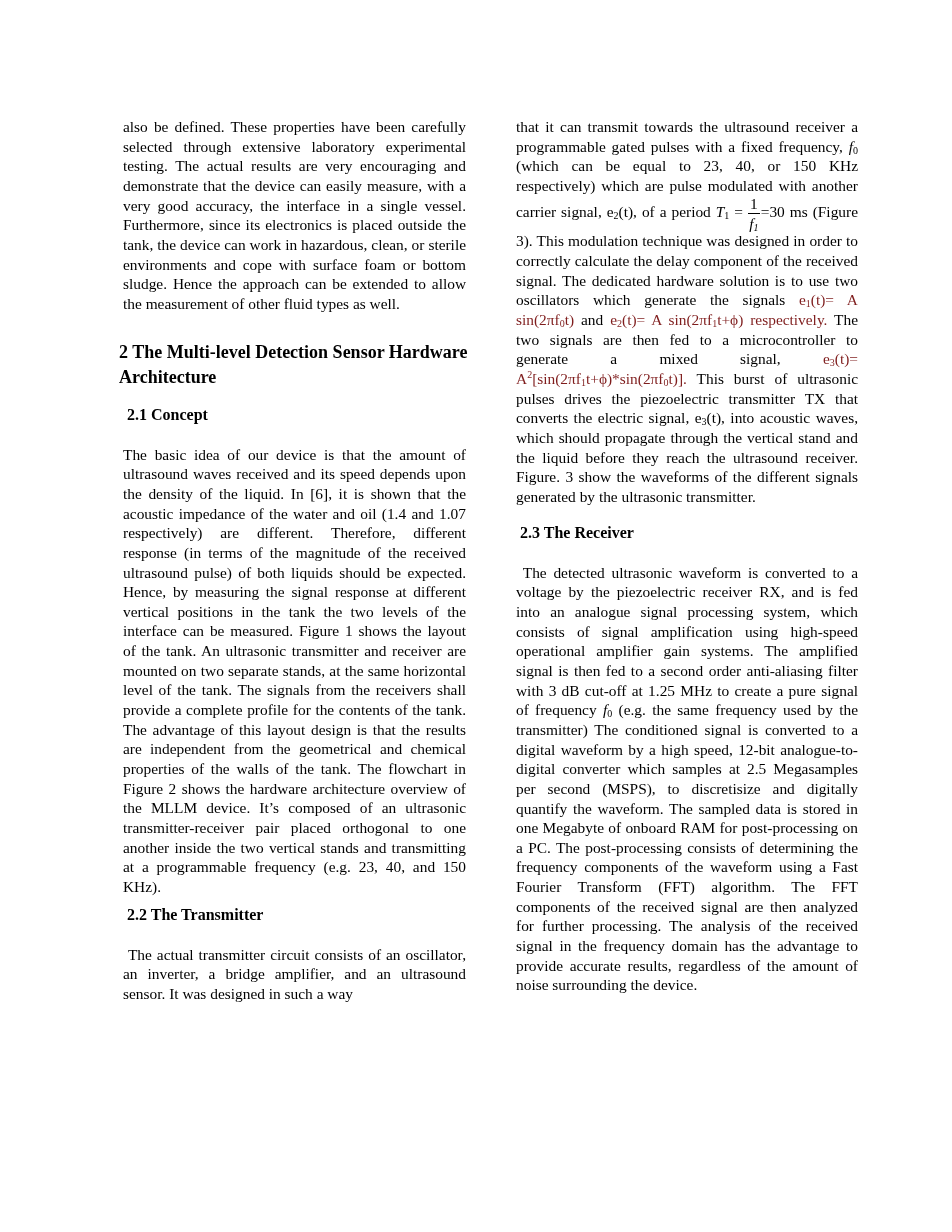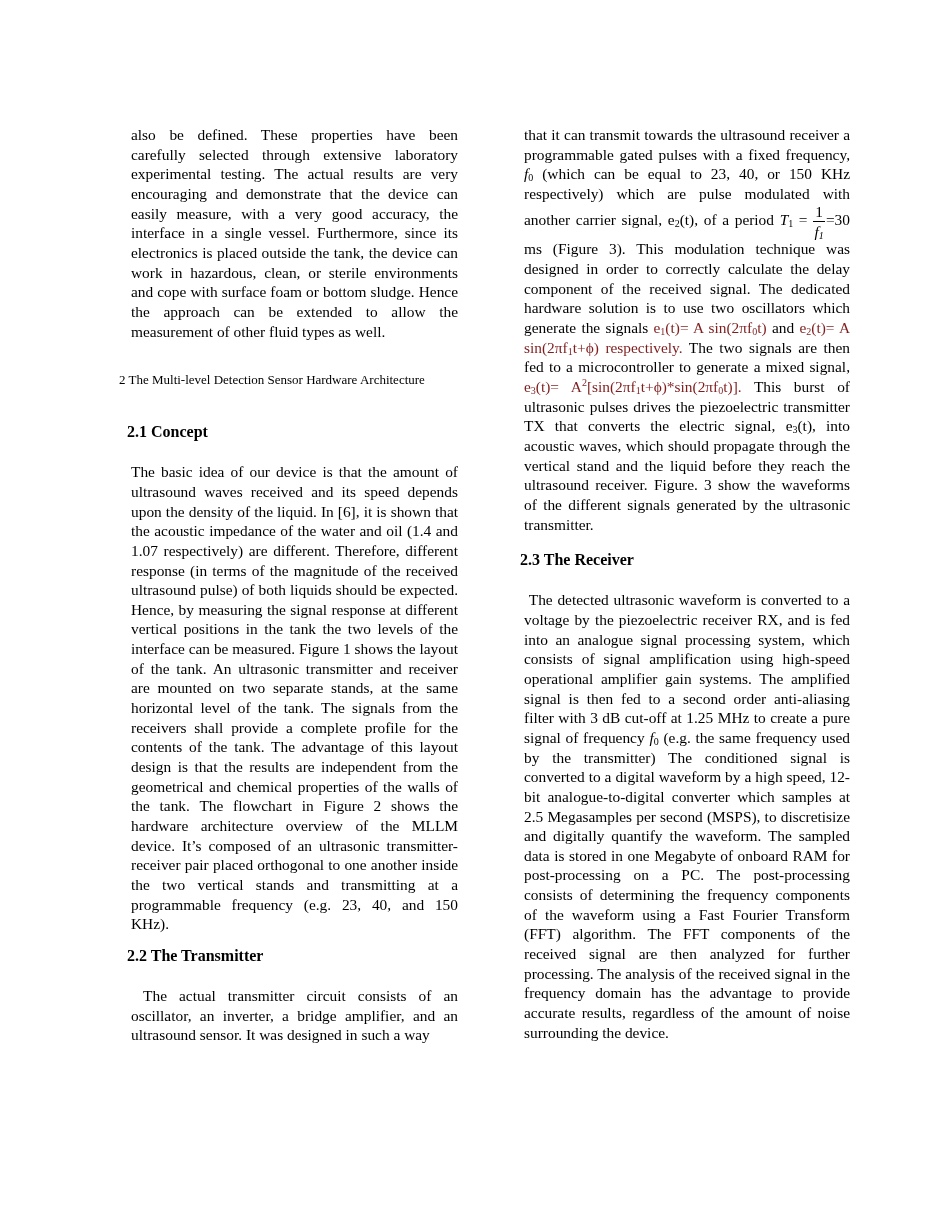--- a/index.html
+++ b/index.html
@@ -1,38 +1,38 @@
 <!DOCTYPE html>
 <html><head>
   <meta charset="utf-8">
   <style>
     html, body { margin: 0; padding: 0; background: #ffffff; }
     body { width: 952px; height: 1232px; position: relative; overflow: hidden;
       font-family: "Liberation Serif", "DejaVu Serif", serif; color: #000; }
     .col { position: absolute; top: 113px; font-size: 15.4px; line-height: 19.65px; }
     .col-left { left: 119px; width: 351px; }
     .col-right { left: 512px; width: 350px; }
-    p { margin: 12px; text-align: justify; hyphens: none; }
-    .sec-h { font-weight: normal; font-size: 13px; line-height: 25px; margin: 26px 0 8px 0; }
+    p { margin: 4px; text-align: justify; hyphens: none; }
+    .sec-h { font-weight: bold; font-size: 18px; line-height: 25px; margin: 26px 0 8px 0; }
     .sub-h { font-weight: bold; font-size: 16px; line-height: 20px; margin: 0 0 0 8px; }
     .blue { color: #7f1d1d; }
     .frac { display: inline-block; vertical-align: middle; text-align: center; line-height: 1; margin-right: 1px; }
     .frac .num { display: block; padding: 0 2px 2px; border-bottom: 1px solid #000; font-size: 15.4px; }
     .frac .den { display: block; padding-top: 2px; font-size: 15.4px; font-style: italic; }
     sub { font-size: 10px; vertical-align: -2px; line-height: 0; }
     sup { font-size: 10px; vertical-align: 6px; line-height: 0; }
     i { font-style: italic; }
   </style>
 </head>
 <body>
 
 <div class="col col-left">
   <p>also be defined. These properties have been carefully selected through extensive laboratory experimental testing. The actual results are very encouraging and demonstrate that the device can easily measure, with a very good accuracy, the interface in a single vessel. Furthermore, since its electronics is placed outside the tank, the device can work in hazardous, clean, or sterile environments and cope with surface foam or bottom sludge. Hence the approach can be extended to allow the measurement of other fluid types as well.</p>
   <h2 class="sec-h">2  The Multi-level Detection Sensor Hardware Architecture</h2>
-  <h3 class="sub-h" style="margin-top:30px;">2.1 Concept</h3>
+  <h3 class="sub-h" style="margin-top:15px;">2.1 Concept</h3>
   <p style="margin-top:20px;">The basic idea of our device is that the amount of ultrasound waves received and its speed depends upon the density of the liquid. In [6], it is shown that the acoustic impedance of the water and oil (1.4 and 1.07 respectively) are different. Therefore, different response (in terms of the magnitude of the received ultrasound pulse) of both liquids should be expected. Hence, by measuring the signal response at different vertical positions in the tank the two levels of the interface can be measured. Figure 1 shows the layout of the tank.  An ultrasonic transmitter and receiver are mounted on two separate stands, at the same horizontal level of the tank. The signals from the receivers shall provide a complete profile for the contents of the tank. The advantage of this layout design is that the results are independent from the geometrical and chemical properties of the walls of the tank. The flowchart in Figure 2 shows the hardware architecture overview of the MLLM device. It’s composed of an ultrasonic transmitter-receiver pair placed orthogonal to one another inside the two vertical stands and transmitting at a programmable frequency (e.g. 23, 40, and 150 KHz).</p>
   <h3 class="sub-h" style="margin-top:8px;">2.2 The Transmitter</h3>
   <p style="margin-top:20px; white-space: pre-wrap;"> The actual transmitter circuit consists of an oscillator, an inverter, a bridge amplifier, and an ultrasound sensor. It was designed in such a way</p>
 </div>
 
 <div class="col col-right">
   <p><span>that it can transmit towards the ultrasound receiver a programmable gated pulses with a fixed frequency, </span><i>f</i><sub>0</sub><span> (which can be equal to 23, 40, or 150 KHz respectively) which are pulse modulated with another carrier signal, e</span><sub>2</sub><span>(t), of a period </span><i>T</i><sub>1</sub><span> = </span><span class="frac"><span class="num">1</span><span class="den"><span>f</span><sub>1</sub></span></span><span>=30 ms (Figure 3). This modulation technique was designed in order to correctly calculate the delay component of the received signal. The dedicated hardware solution is to use two oscillators which generate the signals </span><span class="blue"><span>e</span><sub>1</sub><span>(t)= A sin(2πf</span><sub>0</sub><span>t)</span></span><span> and </span><span class="blue"><span>e</span><sub>2</sub><span>(t)= A sin(2πf</span><sub>1</sub><span>t+ϕ) respectively.</span></span><span> The two signals are then fed to a microcontroller to generate a mixed signal, </span><span class="blue"><span>e</span><sub>3</sub><span>(t)= A</span><sup>2</sup><span>[sin(2πf</span><sub>1</sub><span>t+ϕ)*sin(2πf</span><sub>0</sub><span>t)].</span></span><span> This burst of ultrasonic pulses drives the piezoelectric transmitter TX that converts the electric signal, e</span><sub>3</sub><span>(t), into acoustic waves, which should propagate through the vertical stand and the liquid before they reach the ultrasound receiver. Figure. 3 show the waveforms of the different signals generated by the ultrasonic transmitter.</span></p>
   <h3 class="sub-h" style="margin-top:16px;">2.3 The Receiver</h3>
   <p style="margin-top:20px; white-space: pre-wrap;"><span> The detected ultrasonic waveform is converted to a voltage by the piezoelectric receiver RX, and is fed into an analogue signal processing system, which consists of signal amplification using high-speed operational amplifier gain systems. The amplified signal is then fed to a second order anti-aliasing filter with 3 dB cut-off at 1.25 MHz to create a pure signal of frequency </span><i>f</i><sub>0</sub><span> (e.g. the same frequency used by the transmitter) The conditioned signal is converted to a digital waveform by a high speed, 12-bit analogue-to-digital converter which samples at 2.5 Megasamples per second (MSPS), to discretisize and digitally quantify the waveform. The sampled data is stored in one Megabyte of onboard RAM for post-processing on a PC. The post-processing consists of determining the frequency components of the waveform using a Fast Fourier Transform (FFT) algorithm. The FFT components of the received signal are then analyzed for further processing. The analysis of the received signal in the frequency domain has the advantage to provide accurate results, regardless of the amount of noise surrounding the device.</span></p>
 </div>

